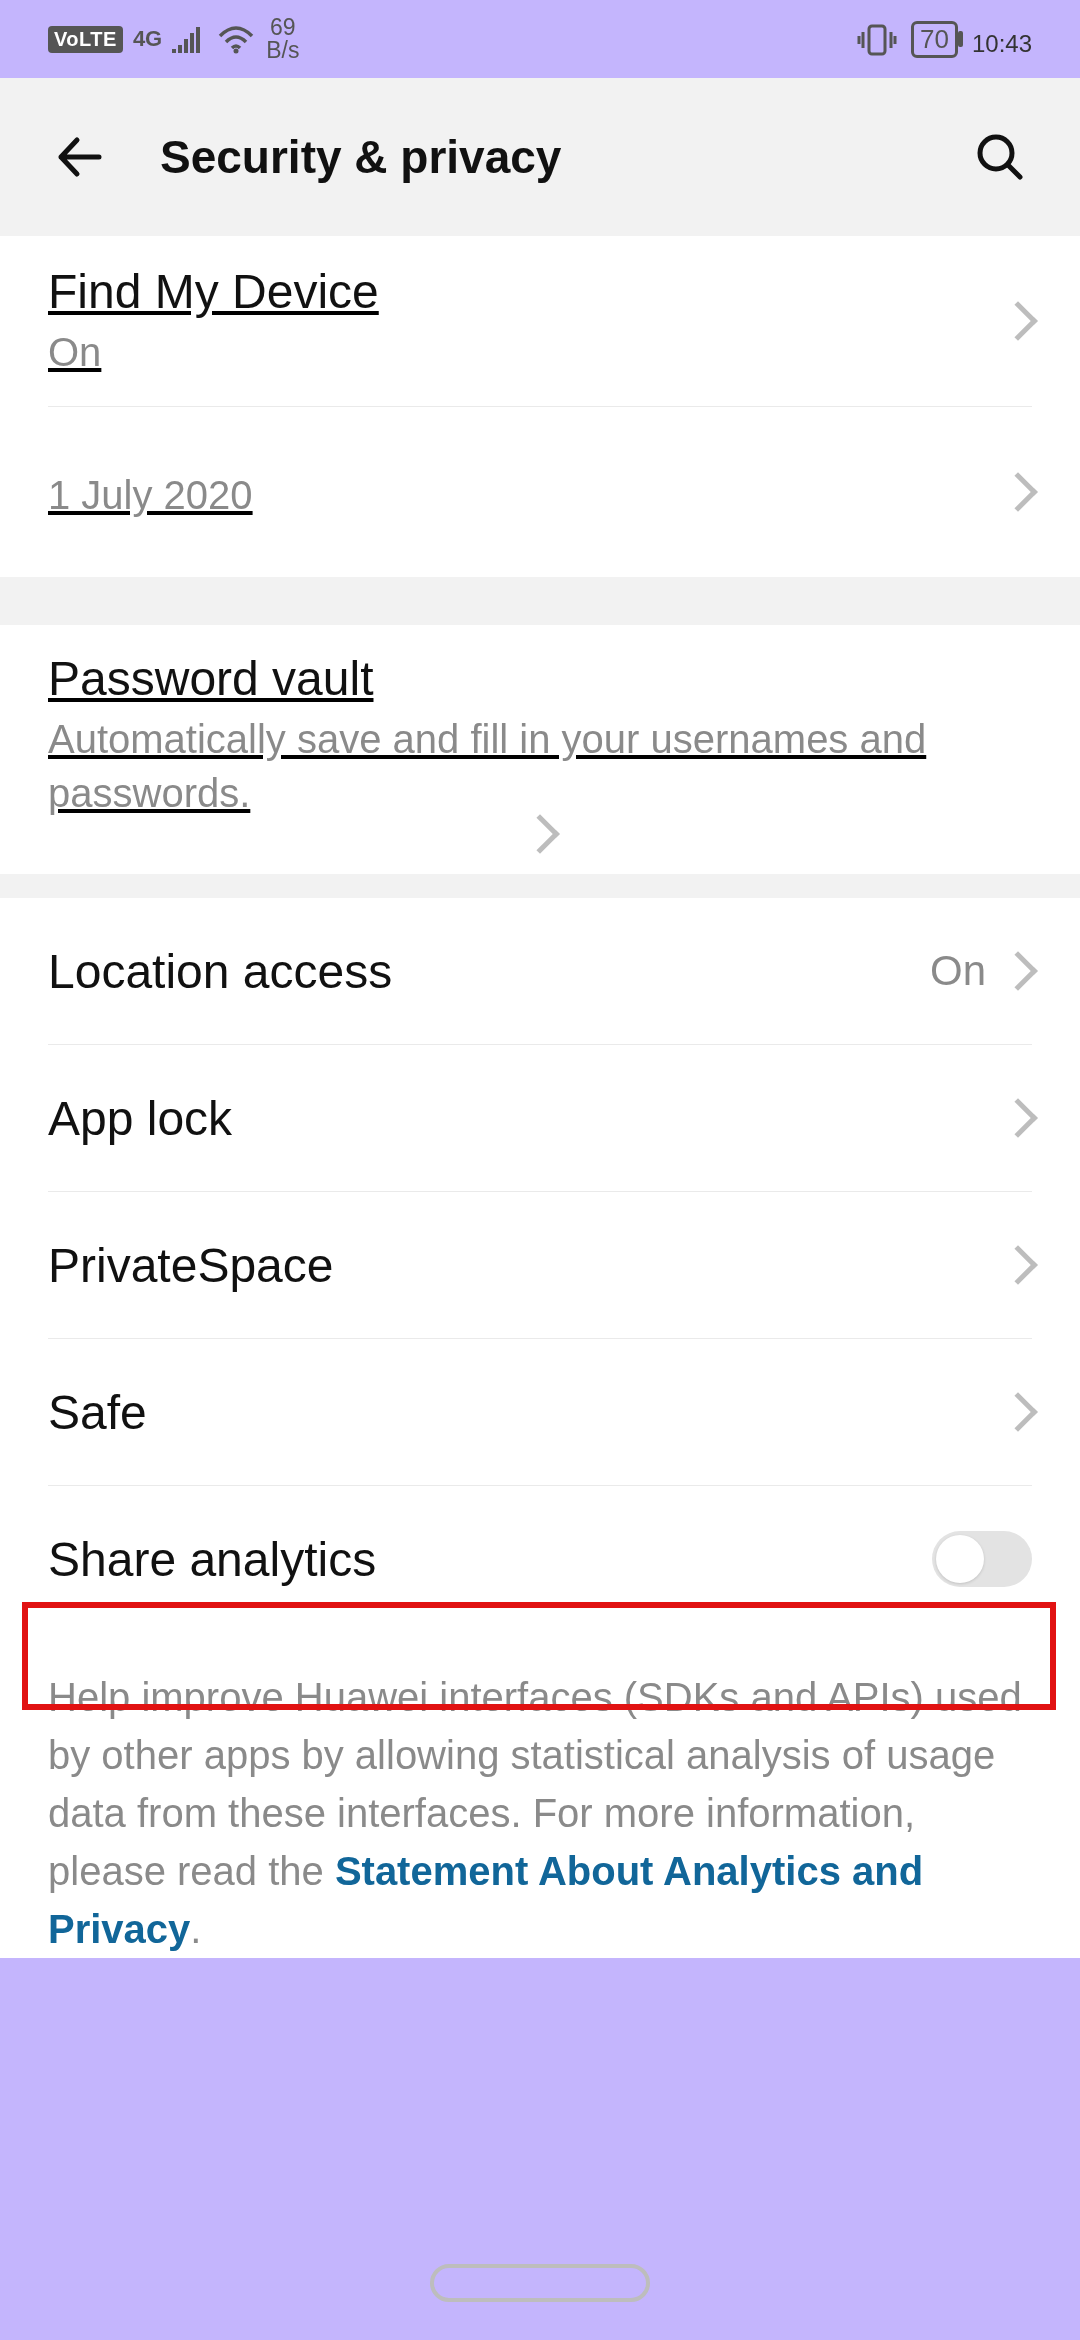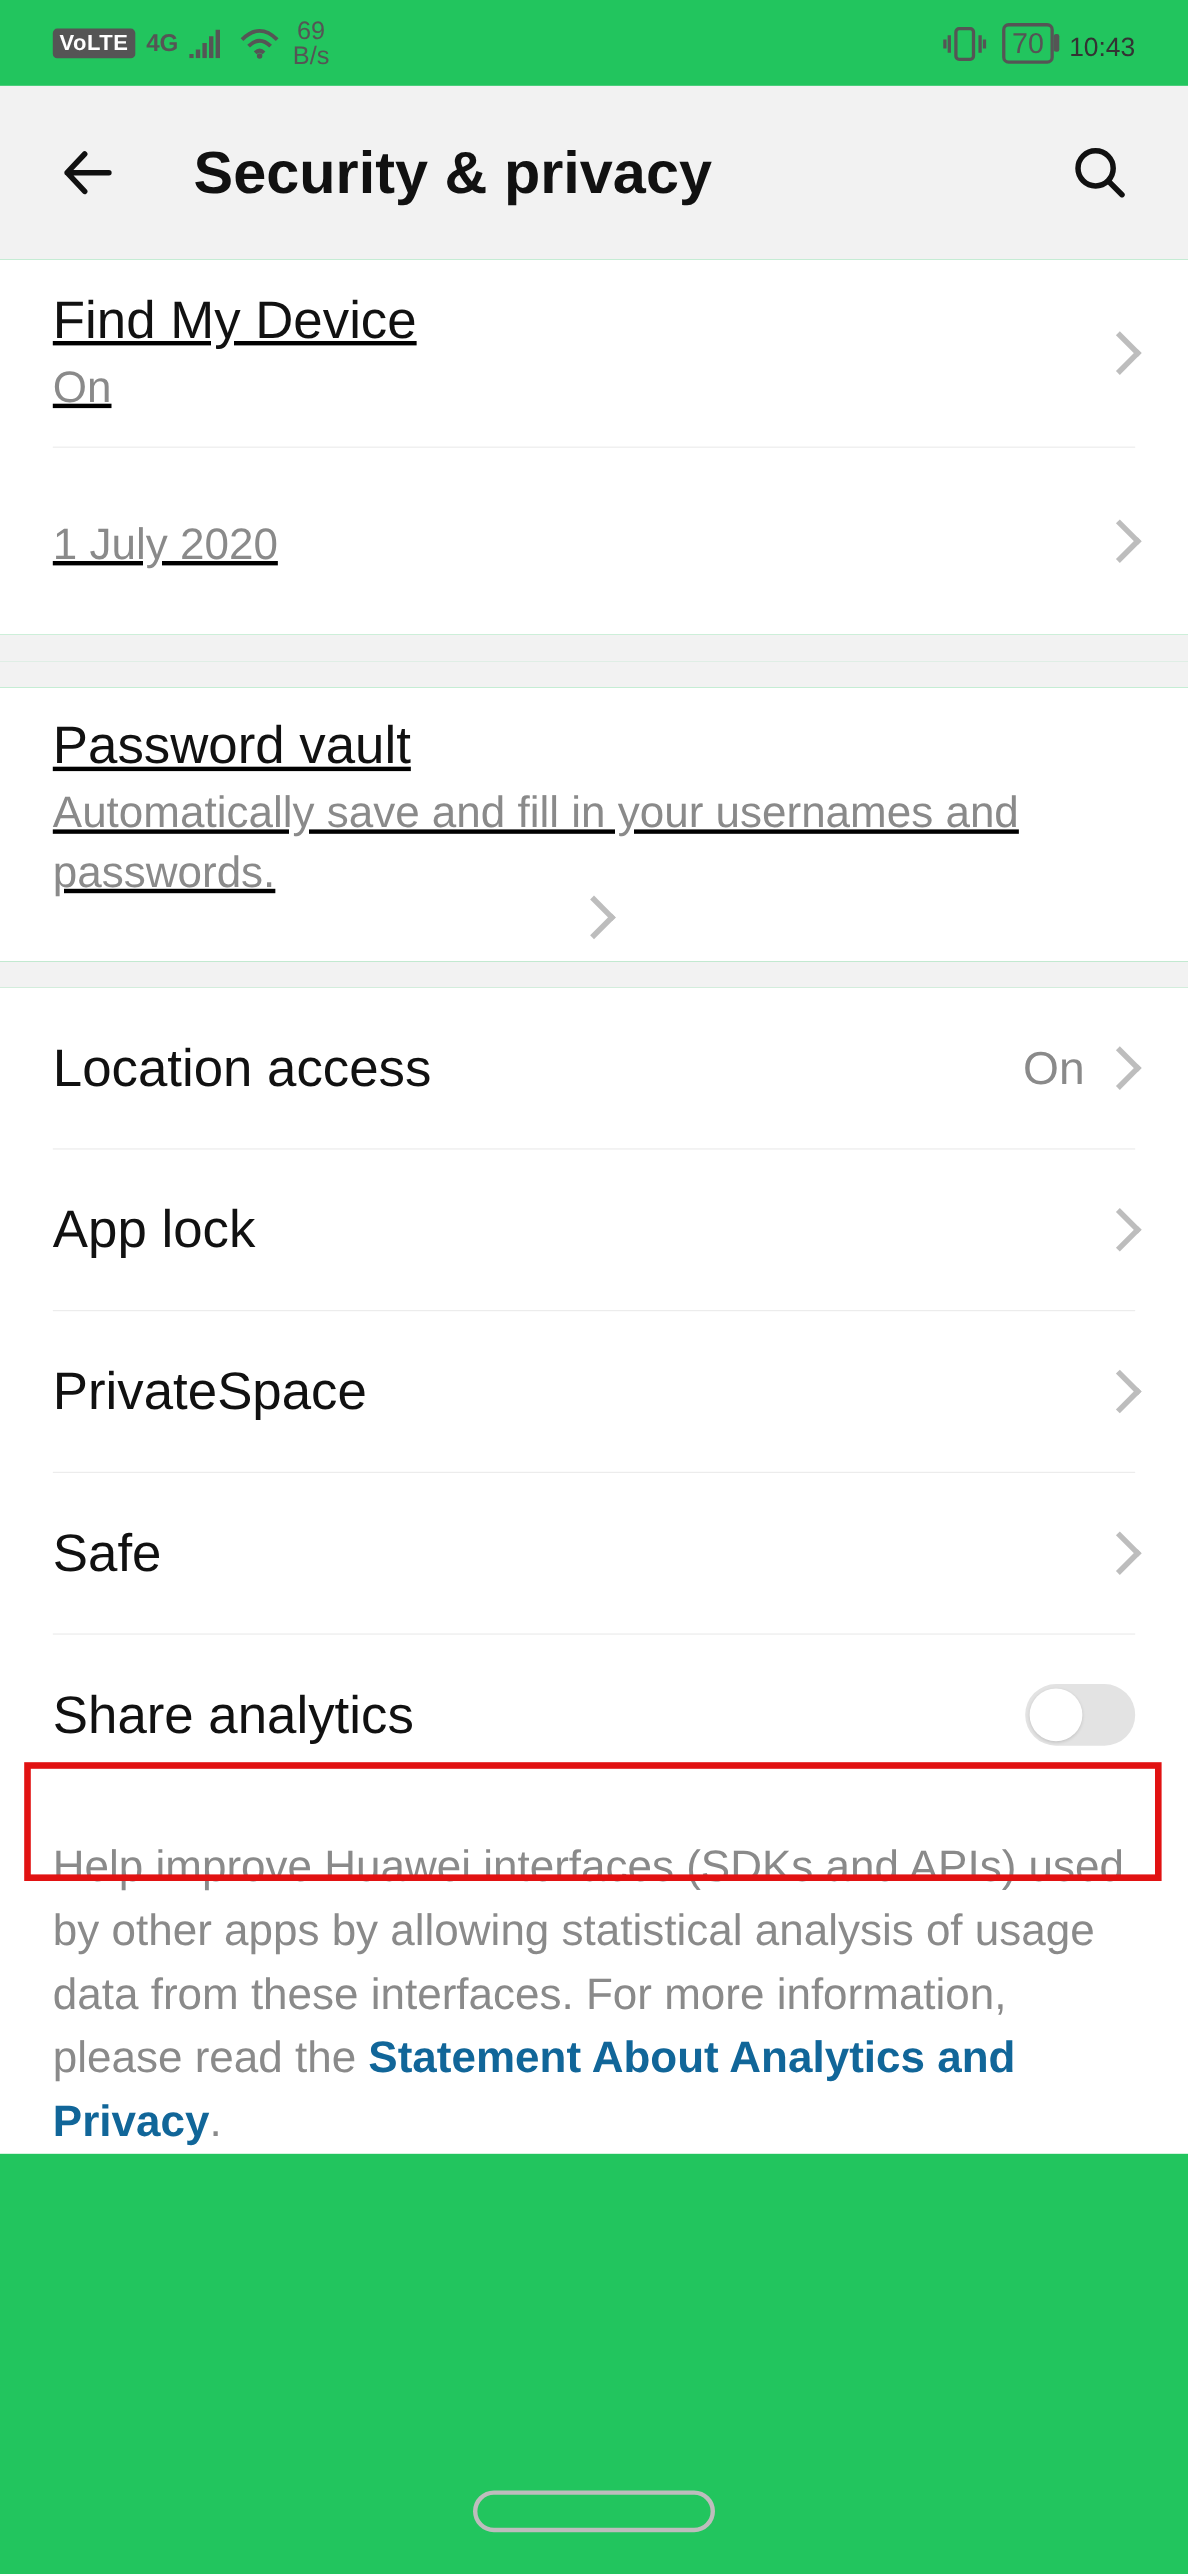--- a/index.html
+++ b/index.html
@@ -1,33 +1,33 @@
 <!DOCTYPE html>
 <html><head>
   <meta charset="utf-8">
   <style>
     * { margin: 0; padding: 0; box-sizing: border-box; }
     html, body { width: 1080px; height: 2340px; font-family: -apple-system, 'Helvetica Neue', Arial, sans-serif; background: #f2f2f2; overflow: hidden; }
-    .screen { width: 1080px; height: 2340px; background: #22c55e; position: relative; }
+    .screen { width: 1080px; height: 2340px; background: #c4b5fd; position: relative; }
 
     
     .status-bar { height: 78px; display: flex; align-items: center; justify-content: space-between; padding: 0 48px 0 48px; color: #333; }
     .status-left { display: flex; align-items: center; gap: 10px; }
     .volte { background: #555; color: #fff; font-size: 20px; font-weight: 700; padding: 2px 6px; border-radius: 4px; letter-spacing: 0.5px; }
     .sig-4g { font-size: 22px; font-weight: 600; color: #555; }
     .bs { font-size: 23px; color: #555; line-height: 1; text-align: center; }
     .status-right { display: flex; align-items: flex-end; gap: 14px; }
     .battery { border: 3px solid #555; border-radius: 6px; padding: 0 6px; font-size: 26px; color: #555; position: relative; }
     .battery::after { content: ''; position: absolute; right: -8px; top: 25%; width: 5px; height: 50%; background: #555; border-radius: 2px; }
     .clock { font-size: 24px; color: #333; }
 
     
     .header { height: 158px; display: flex; align-items: center; padding: 0 48px; background: #f2f2f2; }
     .back-icon { width: 64px; height: 64px; display: flex; align-items: center; justify-content: center; }
-    .header-title { flex: 1; font-size: 54px; font-weight: 700; color: #111; margin-left: 64px; }
+    .header-title { flex: 1; font-size: 46px; font-weight: 700; color: #111; margin-left: 48px; }
     .search-btn { width: 64px; height: 64px; display: flex; align-items: center; justify-content: center; }
 
     
     .group { background: #fff; }
     .gap { height: 24px; background: #f2f2f2; }
     .row { display: flex; align-items: center; padding: 0 48px; min-height: 146px; position: relative; }
     .row-tall { min-height: 170px; padding-top: 26px; padding-bottom: 26px; text-decoration: underline; }
     .row-body { flex: 1; min-width: 0; }
     .row-title { font-size: 48px; color: #111; font-weight: 400; }
     .row-sub { font-size: 40px; color: #8a8a8a; margin-top: 6px; line-height: 1.35; }

